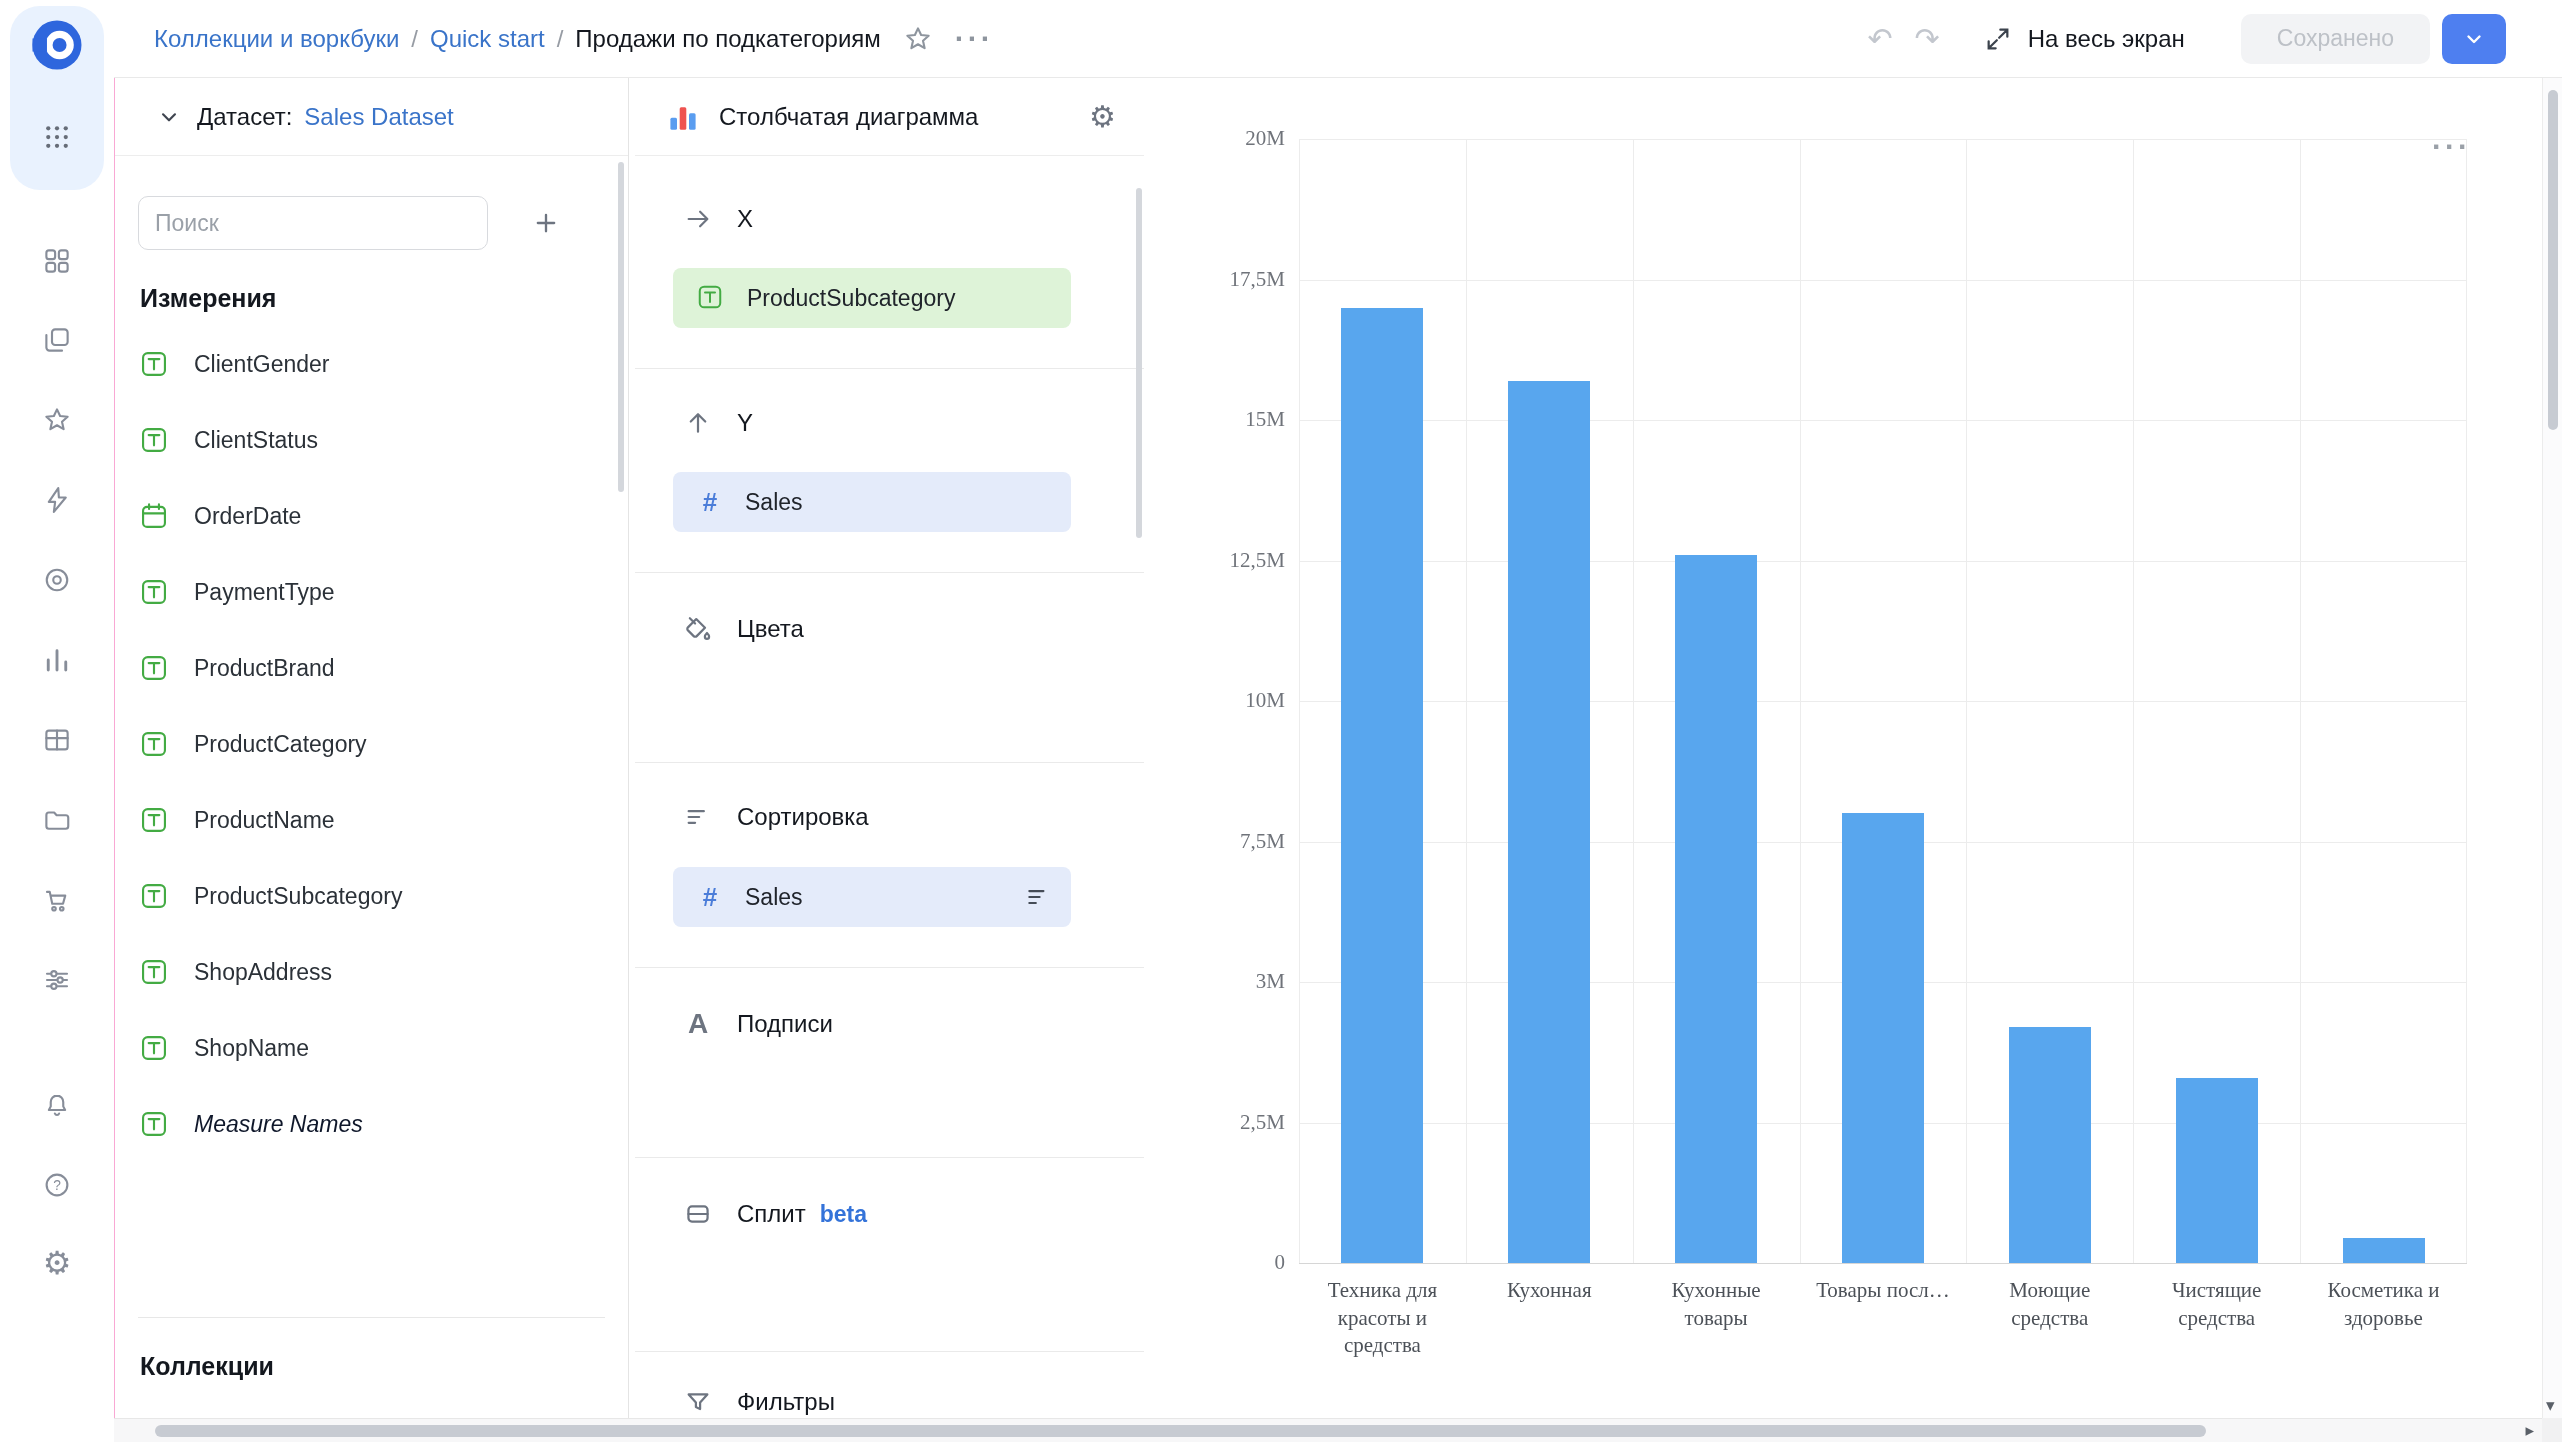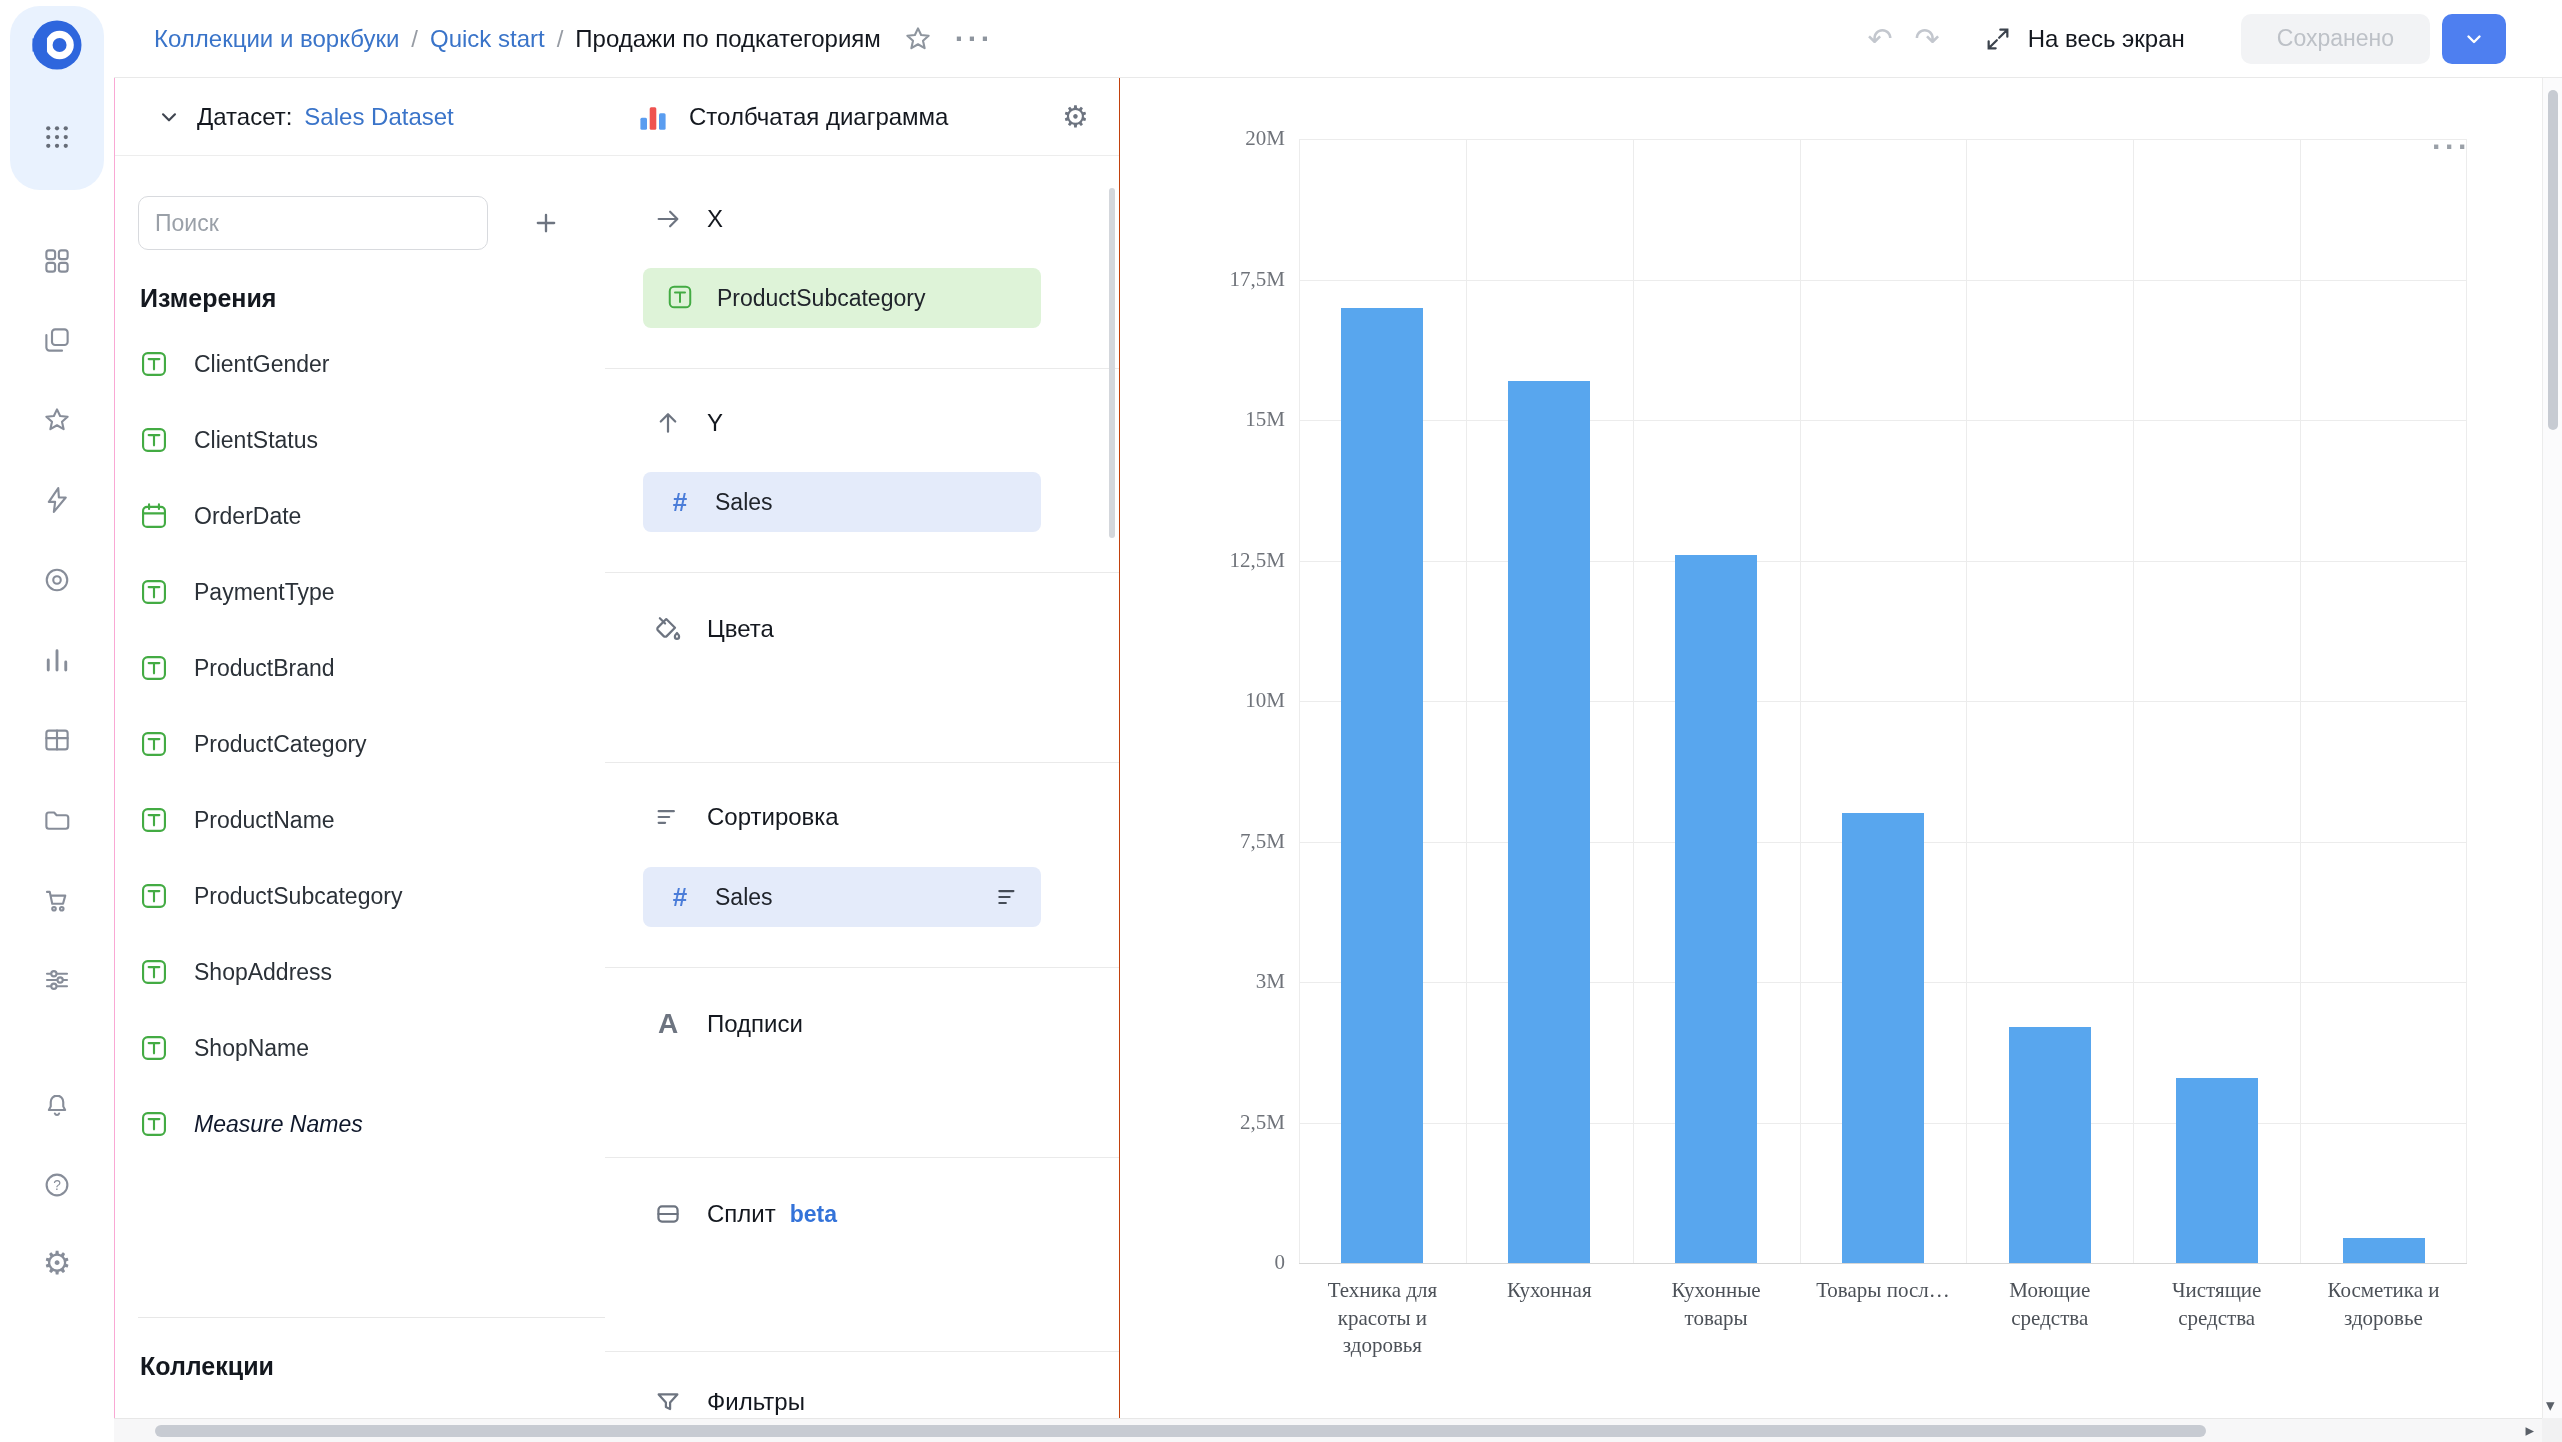--- a/index.html
+++ b/index.html
@@ -53,22 +53,22 @@
   .fields{position:absolute;left:0;top:248px;width:100%}
   .field-row{height:76px;display:flex;align-items:center;padding-left:23px;cursor:pointer}
   .f-ic{width:32px;height:32px}
   .f-ic svg{width:32px;height:32px;stroke:#43ab43;fill:none;stroke-width:1.6;stroke-linecap:round;stroke-linejoin:round}
   .f-label{margin-left:24px;font-size:23px;color:#2b3138}
   .f-label.italic{font-style:italic;color:#0f172a}
   .lp-div{position:absolute;left:23px;right:23px;top:1239px;height:1px;background:#e7e7e7}
   .lp-scroll{position:absolute;right:4px;top:84px;width:6px;height:330px;background:#d4d7dc;border-radius:3px}
 
   
-  .mpanel{position:absolute;left:605px;top:78px;width:515px;height:1340px;background:#fff;
-          border-right:1px solid #c2410c;box-sizing:border-box;overflow:hidden}
+  .mpanel{position:absolute;left:635px;top:78px;width:515px;height:1340px;background:#fff;
+          border-right:4px solid #c2410c;box-sizing:border-box;overflow:hidden}
   .mp-head{height:78px;border-bottom:1px solid #ededed;display:flex;align-items:center;padding:0 30px;box-sizing:border-box}
   .ctype-icon svg{width:36px;height:36px}
   .ctype-label{font-size:24px;color:#14181f;margin-left:18px}
   .gear{margin-left:auto;font-size:30px;color:#6d7480;line-height:1}
   .msec{position:absolute;left:0;height:44px;display:flex;align-items:center;padding-left:46px}
   .ms-icon{width:34px;height:34px;color:#6d7480;display:flex;align-items:center;justify-content:center}
   .ms-icon svg{width:28px;height:28px;stroke:currentColor;fill:none;stroke-width:1.9;stroke-linecap:round;stroke-linejoin:round}
   .ms-letter{font-size:28px;color:#6d7480;font-weight:600;width:34px;text-align:center}
   .ms-label{font-size:24px;color:#14181f;margin-left:22px}
   .beta{font-size:23px;font-weight:700;color:#3473d9;margin-left:14px}
@@ -507,21 +507,21 @@
       <div class="gl-v" style="left: 1167px;"></div>
       <div class="bar" style="left: 42px; height: 955px; background: rgb(88, 166, 238);"></div>
       <div class="bar" style="left: 209px; height: 882px; background: rgb(88, 166, 238);"></div>
       <div class="bar" style="left: 376px; height: 708px; background: rgb(88, 166, 238);"></div>
       <div class="bar" style="left: 543px; height: 450px; background: rgb(88, 166, 238);"></div>
       <div class="bar" style="left: 710px; height: 236px; background: rgb(88, 166, 238);"></div>
       <div class="bar" style="left: 877px; height: 185px; background: rgb(88, 166, 238);"></div>
       <div class="bar" style="left: 1044px; height: 25px; background: rgb(88, 166, 238);"></div>
     </div>
   <div class="xlabels" id="xlabels">
-      <div class="xcell" style="width: 166.857px;">Техника для красоты и здоровья</div>
+      <div class="xcell" style="width: 166.857px;">Техника для красоты и средства</div>
       <div class="xcell" style="width: 166.857px;">Кухонная</div>
       <div class="xcell" style="width: 166.857px;">Кухонные товары</div>
       <div class="xcell" style="width: 166.857px;">Товары посл…</div>
       <div class="xcell" style="width: 166.857px;">Моющие средства</div>
       <div class="xcell" style="width: 166.857px;">Чистящие средства</div>
       <div class="xcell" style="width: 166.857px;">Косметика и здоровье</div>
     </div>
 </div>
 
 <div class="hscroll">

